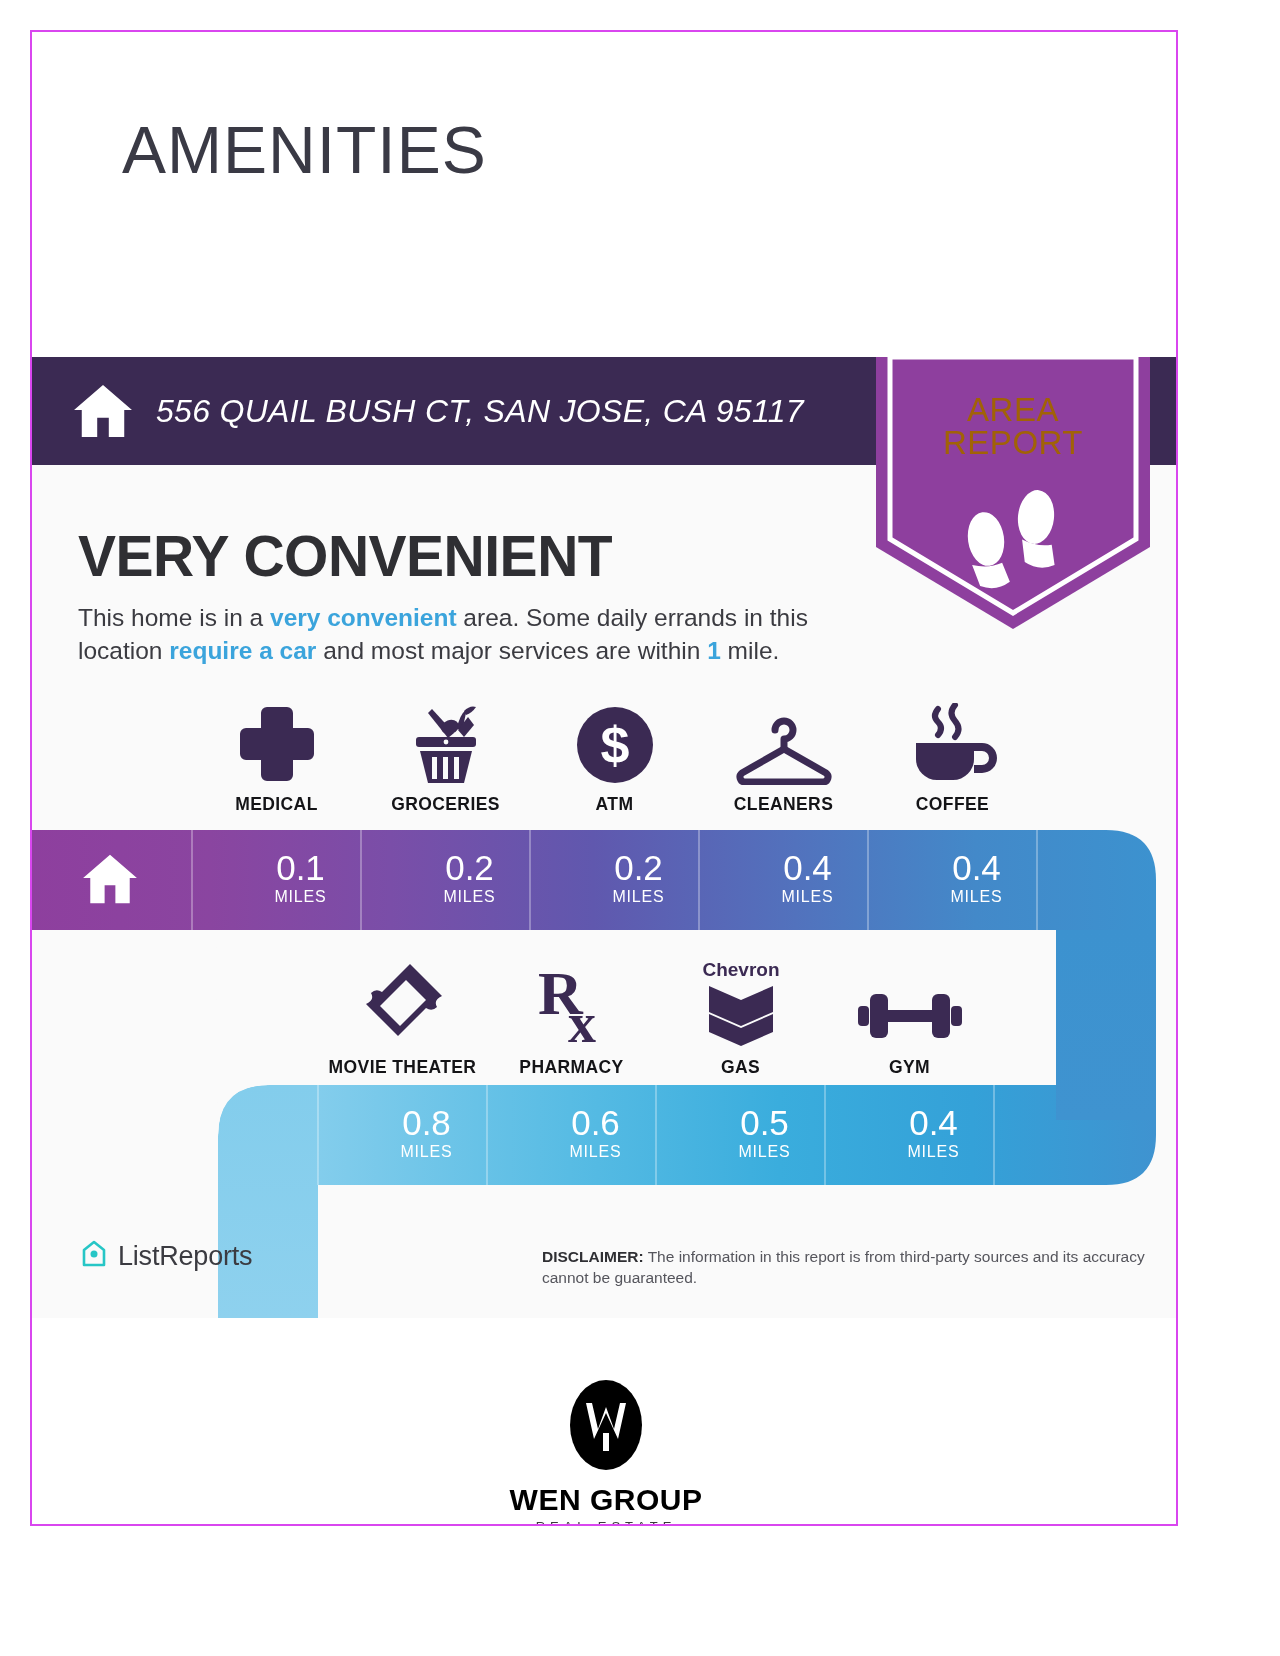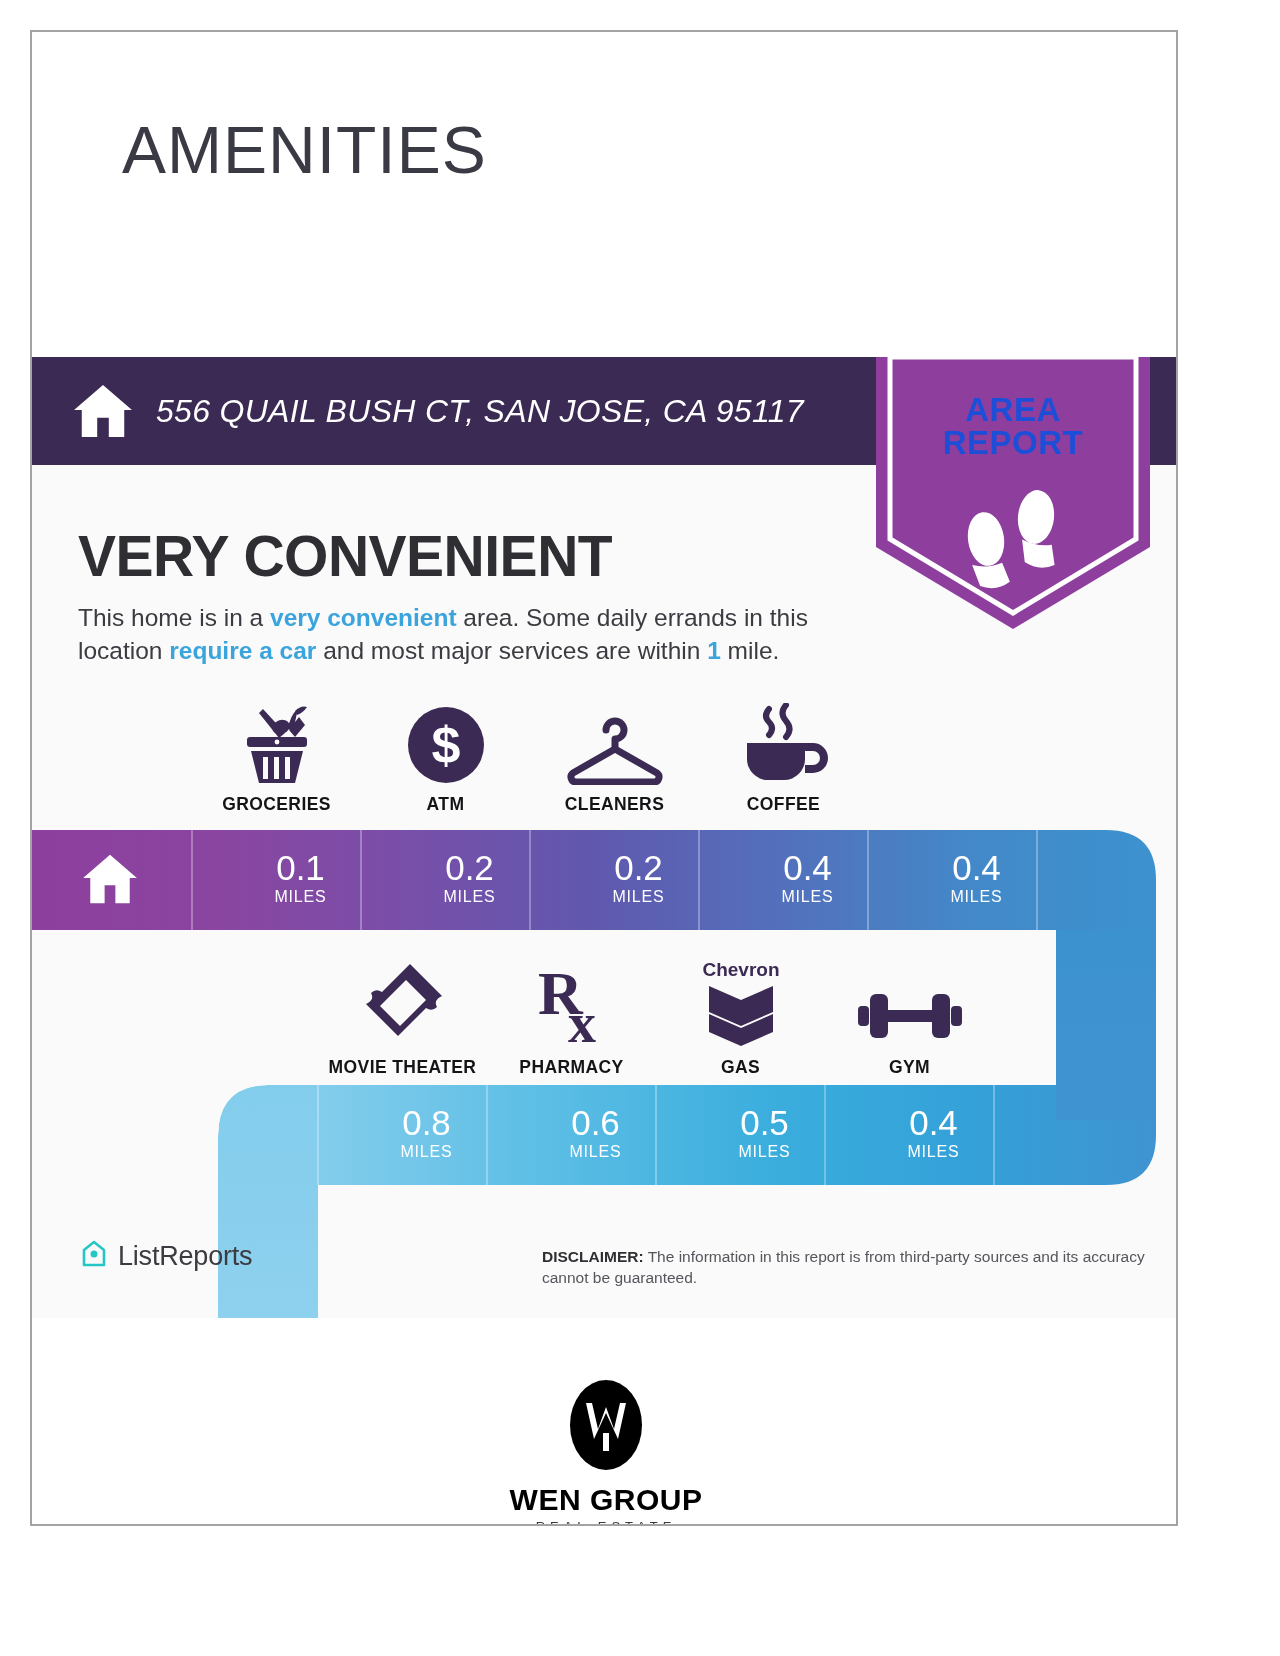--- a/index.html
+++ b/index.html
@@ -7,21 +7,21 @@
   body {
     font-family: "Liberation Sans", sans-serif;
     background:#ffffff;
     position:relative;
     overflow:hidden;
   }
   .page {
     position:absolute;
     left:30px; top:30px;
     width:1148px; height:1496px;
-    border:2px solid #a3a3a3;
+    border:2px solid #d946ef;
     background:#ffffff;
     overflow:hidden;
   }
   
   .title {
     position:absolute;
     left:90px; top:80px;
     font-size:66px;
     font-weight:400;
     letter-spacing:1px;
@@ -50,23 +50,23 @@
     left:836px; top:325px;
     width:290px; height:280px;
     z-index:6;
   }
   .badge svg { display:block; }
   .badge-label {
     position:absolute;
     left:0; top:36px;
     width:290px;
     text-align:center;
-    color:#1d4ed8;
+    color:#a16207;
     font-size:33px;
-    font-weight:700;
+    font-weight:400;
     line-height:1.0;
     letter-spacing:0.5px;
   }
   
   .panel {
     position:absolute;
     left:-2px; top:433px;
     width:1152px; height:853px;
     background:#fafafa;
     overflow:hidden;
@@ -276,20 +276,28 @@
       <path d="M976 465 L1026 465 L1026 515 Q976 515 976 465 Z" fill="#fafafa"></path>
       <rect x="186" y="465" width="842" height="0" fill="#fafafa"></rect>
     </svg>
 
     <svg class="ribbon" style="z-index:3">
       <path d="M186 465 L1026 465 L1026 570 Q1026 620 976 620 L238 620 Q188 620 188 670 L188 465 Z" fill="#fafafa"></path>
       <path d="M186 465 L1026 465 L1026 568 Q1026 620 974 620 L240 620 Q188 620 188 672 Z" fill="#fafafa"></path>
     </svg>
 
     <div class="icon-row" style="left:162px; top:232px; z-index:4;">
+      <div class="icon-cell">
+        <div class="glyph">
+          <svg width="82" height="82" viewBox="0 0 82 82" fill="#3b2a53">
+            <path d="M31 4 h20 a6 6 0 0 1 6 6 v15 h15 a6 6 0 0 1 6 6 v20 a6 6 0 0 1 -6 6 h-15 v15 a6 6 0 0 1 -6 6 h-20 a6 6 0 0 1 -6 -6 v-15 h-15 a6 6 0 0 1 -6 -6 v-20 a6 6 0 0 1 6 -6 h15 v-15 a6 6 0 0 1 6 -6 z"></path>
+          </svg>
+        </div>
+        <div class="cap">MEDICAL</div>
+      </div>
 
       <div class="icon-cell">
         <div class="glyph">
           <svg width="88" height="84" viewBox="0 0 88 84" fill="#3b2a53">
             <path d="M26 12 l4 -4 l22 24 l-6 5 Z"></path>
             <ellipse cx="48" cy="26" rx="9" ry="7" transform="rotate(-20 48 26)"></ellipse>
             <path d="M55 28 q2 -14 10 -20 q-3 12 -4 20 Z"></path>
             <path d="M62 10 q6 -6 12 -4 q-4 6 -10 8 Z"></path>
             <path d="M66 16 l6 8 l-10 12 l-6 -7 Z"></path>
             <rect x="14" y="36" width="60" height="10" rx="3"></rect>

